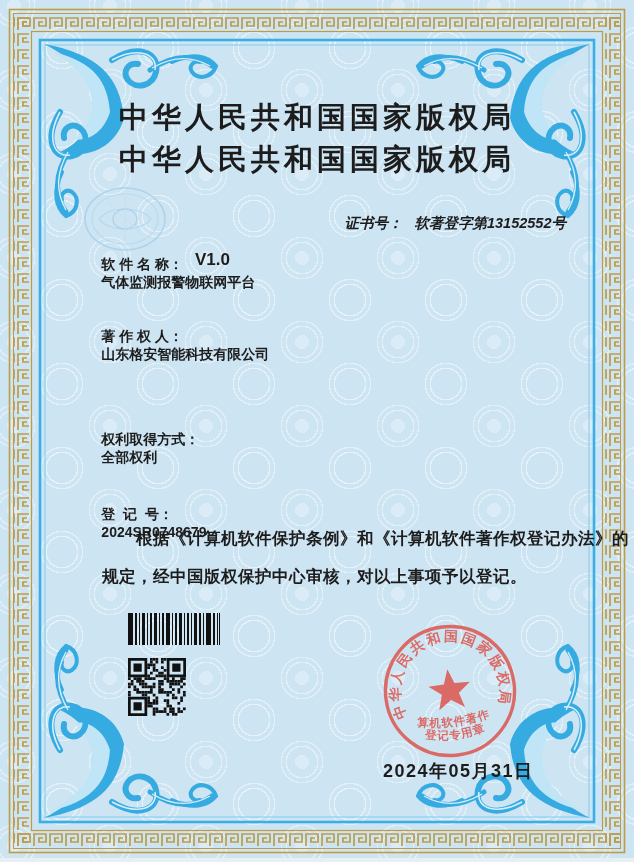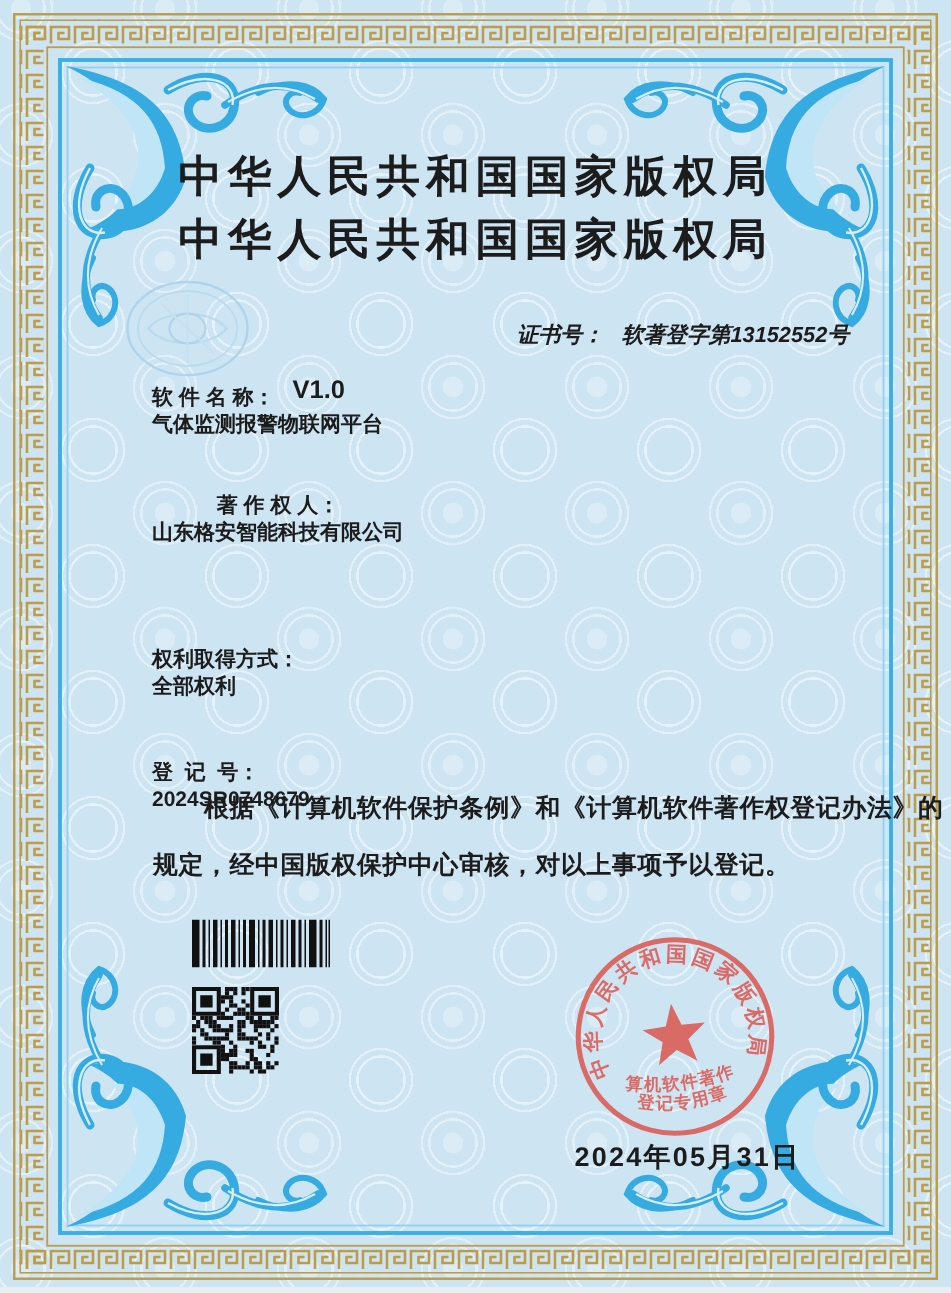--- a/index.html
+++ b/index.html
@@ -91,21 +91,21 @@
     <div class="cert-no">
       <span>证书号：</span><span class="gap"></span><span>软著登字第13152552号</span>
     </div>
 
     <div class="field" style="top:240px;">
       <span class="flabel">软 件 名 称：</span>
       <span class="fvalue">气体监测报警物联网平台</span>
     </div>
     <div class="fvalue2" style="top:250px;">V1.0</div>
 
-    <div class="field" style="top:312px;text-align:center;">
+    <div class="field" style="top:312px;">
       <span class="flabel">著 作 权 人：</span>
       <span class="fvalue">山东格安智能科技有限公司</span>
     </div>
 
     <div class="field" style="top:415px;">
       <span class="flabel">权利取得方式：</span>
       <span class="fvalue">全部权利</span>
     </div>
 
 

